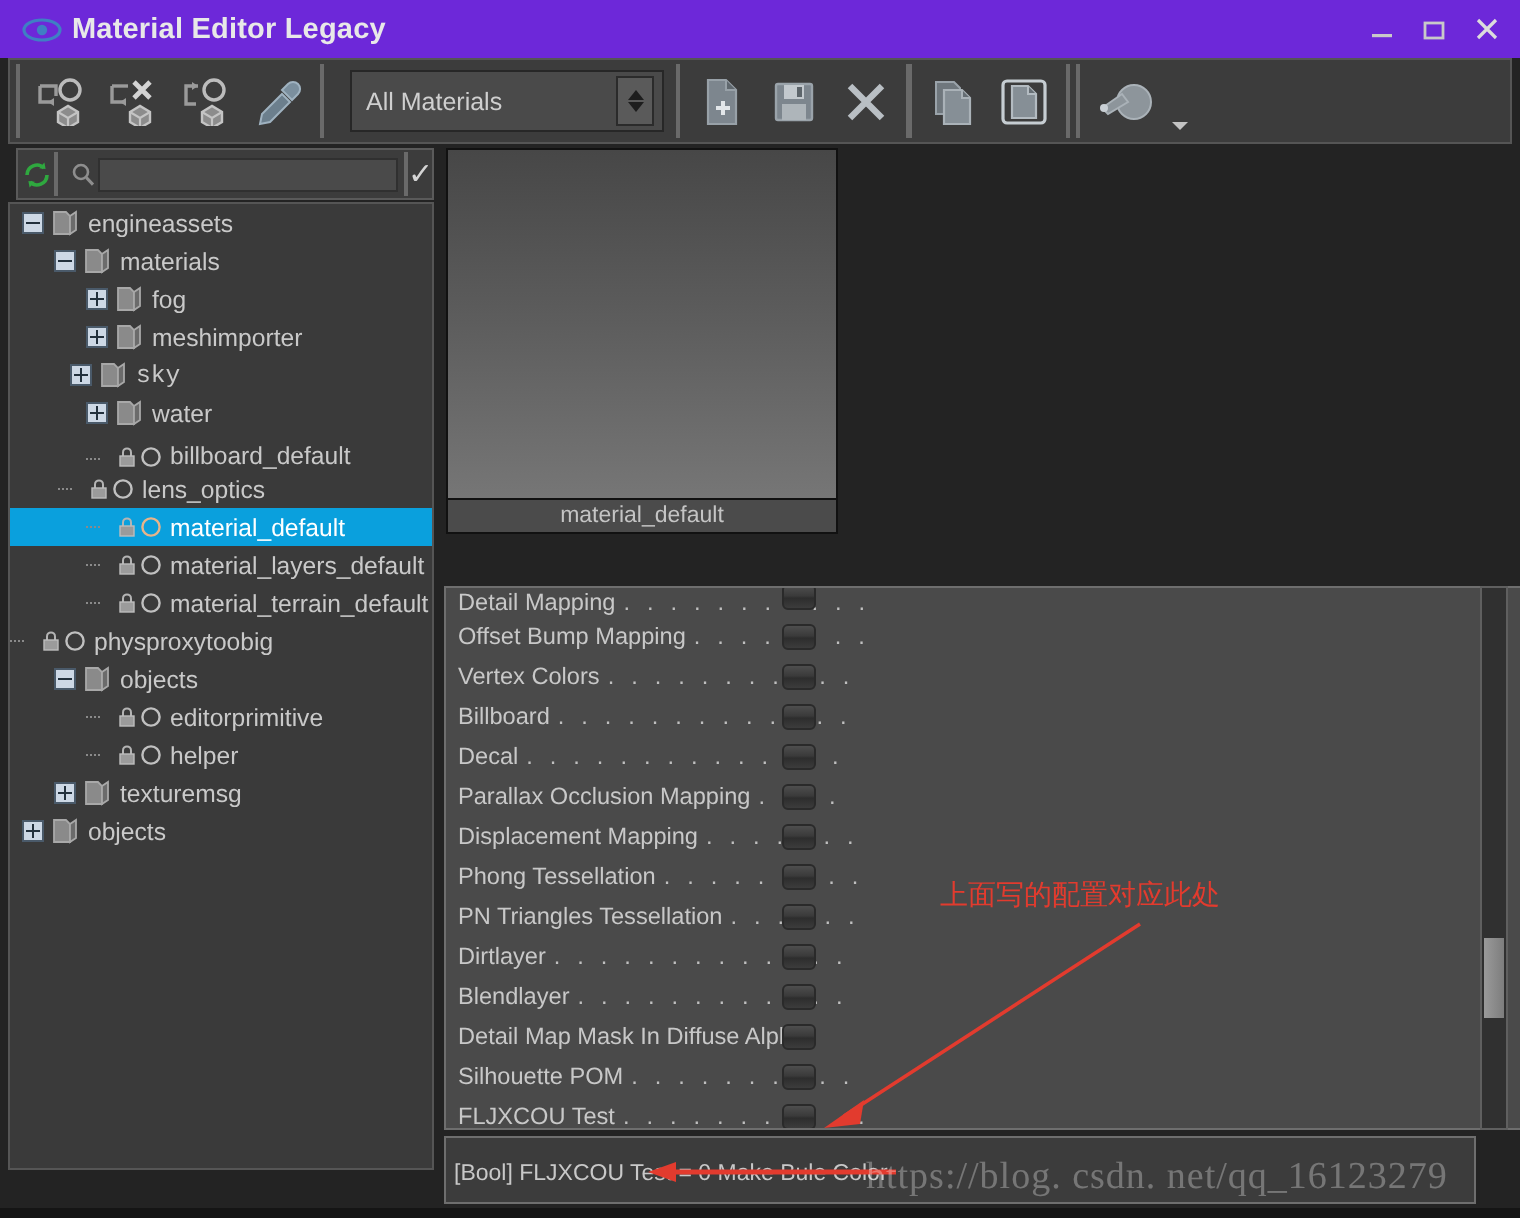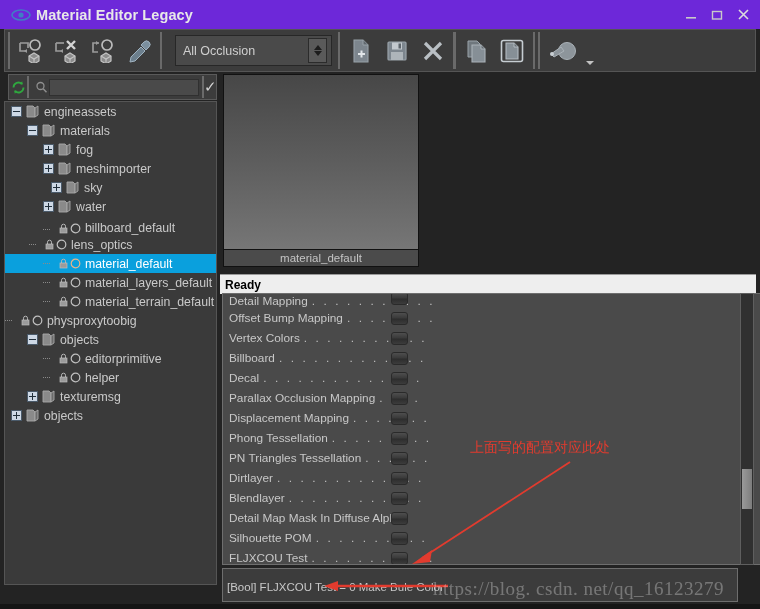--- a/index.html
+++ b/index.html
@@ -497,21 +497,21 @@
       </div>
       <div class="tb-btn">
         <svg width="26" height="24" viewBox="0 0 26 24">
           <path d="M18 3 a3.4 3.4 0 0 1 5 5 l-3 3 -5 -5 z" fill="#7b8f9e" stroke="#9fb2c0" stroke-width="1"></path>
           <path d="M15 8 l4 4 -10 10 -5 1 1 -5 z" fill="#6c7f8d" stroke="#9fb2c0" stroke-width="1"></path>
         </svg>
       </div>
     </div>
 
     <div id="mat-filter">
-      <div id="mat-filter-text">All Occlusion</div>
+      <div id="mat-filter-text">All Materials</div>
       <div id="mat-filter-spin">
         <div class="spin-tri-up"></div>
         <div class="spin-tri-down"></div>
       </div>
     </div>
 
     <div class="tb-group" style="left:333px;">
       <div class="tb-btn">
         <svg width="24" height="26" viewBox="0 0 24 26">
           <path d="M5 2 h9 l5 5 v17 H5 z" fill="#7d868e" stroke="#98a1a8" stroke-width="1.1"></path>
@@ -621,21 +621,21 @@
         <div class="tree-row" style="padding-left: 38px;">
           <div class="tree-expander plus"></div>
           <div class="tree-icon">
             <svg width="14" height="13" viewBox="0 0 14 13">
               <path d="M1 1 h6 l2 2 v9 H1 z" fill="#8a8a8a" stroke="#a8a8a8" stroke-width="0.9"></path>
               <path d="M9 3 v9 l3 -2 V1 z" fill="#6b6b6b" stroke="#a8a8a8" stroke-width="0.9"></path>
             </svg>
           </div>
           <span class="tree-label">meshimporter</span>
         </div>
-        <div class="tree-row" style="padding-left: 46px;">
+        <div class="tree-row" style="padding-left: 30px; font-family: Liberation Mono, monospace;">
           <div class="tree-expander plus"></div>
           <div class="tree-icon">
             <svg width="14" height="13" viewBox="0 0 14 13">
               <path d="M1 1 h6 l2 2 v9 H1 z" fill="#8a8a8a" stroke="#a8a8a8" stroke-width="0.9"></path>
               <path d="M9 3 v9 l3 -2 V1 z" fill="#6b6b6b" stroke="#a8a8a8" stroke-width="0.9"></path>
             </svg>
           </div>
           <span class="tree-label">sky</span>
         </div>
         <div class="tree-row" style="padding-left: 38px;">
@@ -799,23 +799,20 @@
           <span class="tree-label">objects</span>
         </div>
       </div>
   </div>
 
   <div id="right-body"></div>
 
   <div id="preview-panel"></div>
   <div id="preview-caption">material_default</div>
 
-  <div id="ready-bar">
-    <div id="ready-text">Ready</div>
-  </div>
 
   <div id="prop-panel">
     <div id="prop-rows">
         <div class="prop-row" style="height: 14px; align-items: flex-end;">
           <span class="prop-name">Detail Mapping</span>
           <span class="prop-dots">. . . . . . . . . . .</span>
           <span class="prop-check" style="top: -2px;"></span>
         </div>
         <div class="prop-row">
           <span class="prop-name">Offset Bump Mapping</span>

